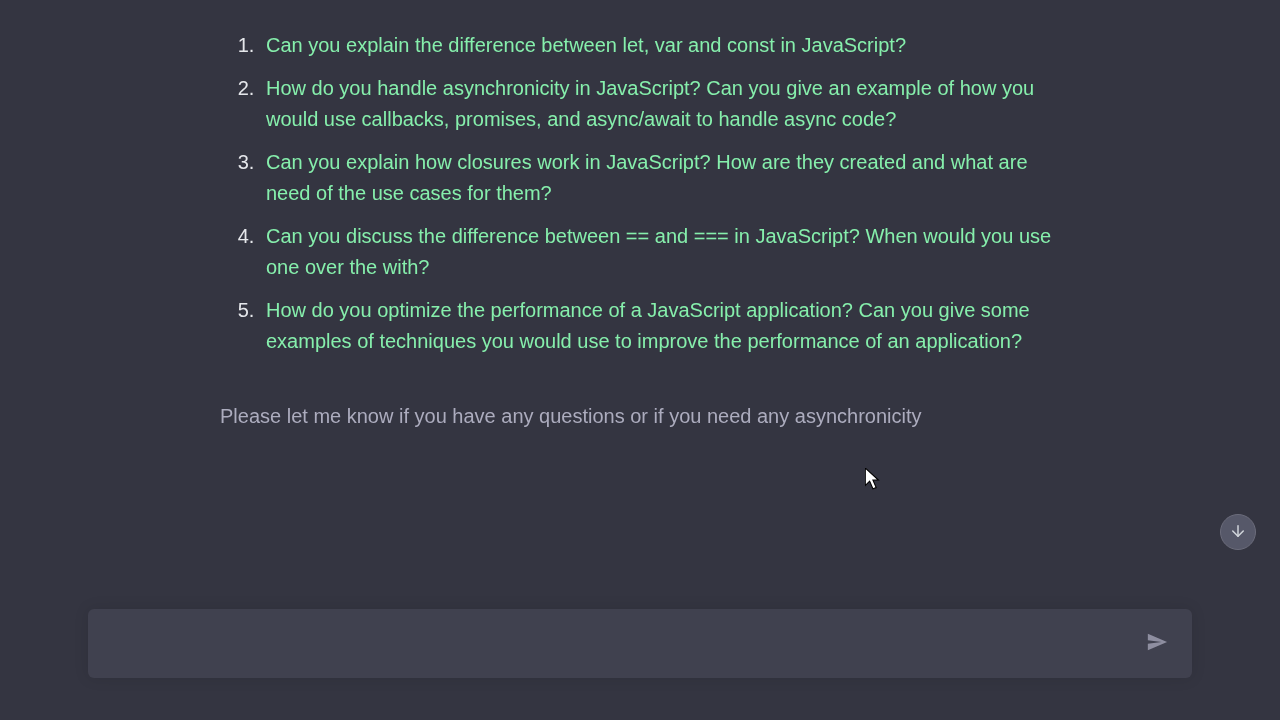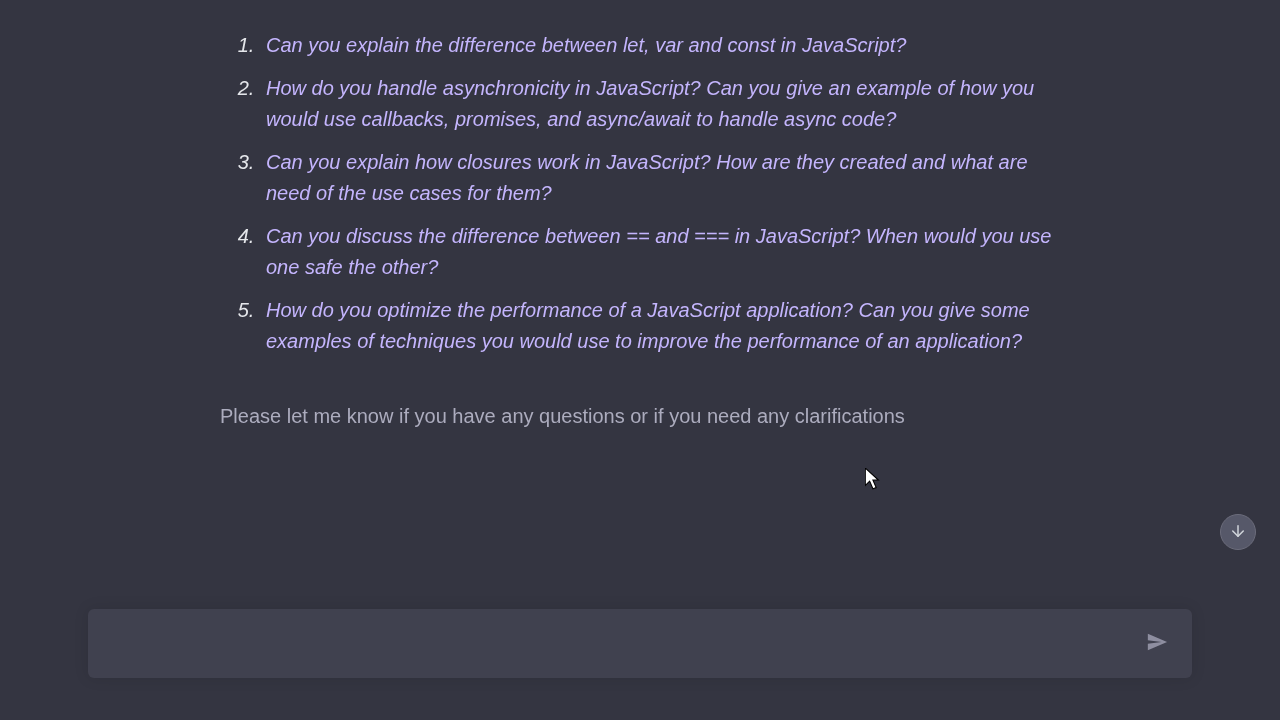--- a/index.html
+++ b/index.html
@@ -17,22 +17,21 @@
       position: relative;
     }
     .content-area {
       padding: 30px 220px 0 220px;
       height: 560px;
       overflow: hidden;
     }
     .message-list {
       list-style-position: outside;
       padding-left: 40px;
-      color: #c4b5fd;
-      font-style: italic;
+      color: #86efac;
     }
     .message-list li {
       font-size: 20px;
       line-height: 1.55;
       margin-bottom: 12px;
       padding-left: 6px;
     }
     .message-list li::marker {
       color: #e5e7eb;
     }
@@ -122,24 +121,24 @@
     }
   </style>
 </head>
 <body>
 
 <div class="content-area">
   <ol class="message-list">
     <li>Can you explain the difference between let, var and const in JavaScript?</li>
     <li>How do you handle asynchronicity in JavaScript? Can you give an example of how you would use callbacks, promises, and async/await to handle async code?</li>
     <li>Can you explain how closures work in JavaScript? How are they created and what are need of the use cases for them?</li>
-    <li>Can you discuss the difference between == and === in JavaScript? When would you use one safe the other?</li>
+    <li>Can you discuss the difference between == and === in JavaScript? When would you use one over the with?</li>
     <li>How do you optimize the performance of a JavaScript application? Can you give some examples of techniques you would use to improve the performance of an application?</li>
   </ol>
-  <p class="closing-text">Please let me know if you have any questions or if you need any clarifications</p>
+  <p class="closing-text">Please let me know if you have any questions or if you need any asynchronicity</p>
 </div>
 
 <button class="scroll-down-button">
   <span>
     <svg viewBox="0 0 24 24" fill="none" stroke="currentColor" stroke-width="2" stroke-linecap="round" stroke-linejoin="round">
       <line x1="12" y1="5" x2="12" y2="19"></line>
       <polyline points="19 12 12 19 5 12"></polyline>
     </svg>
   </span>
 </button>

